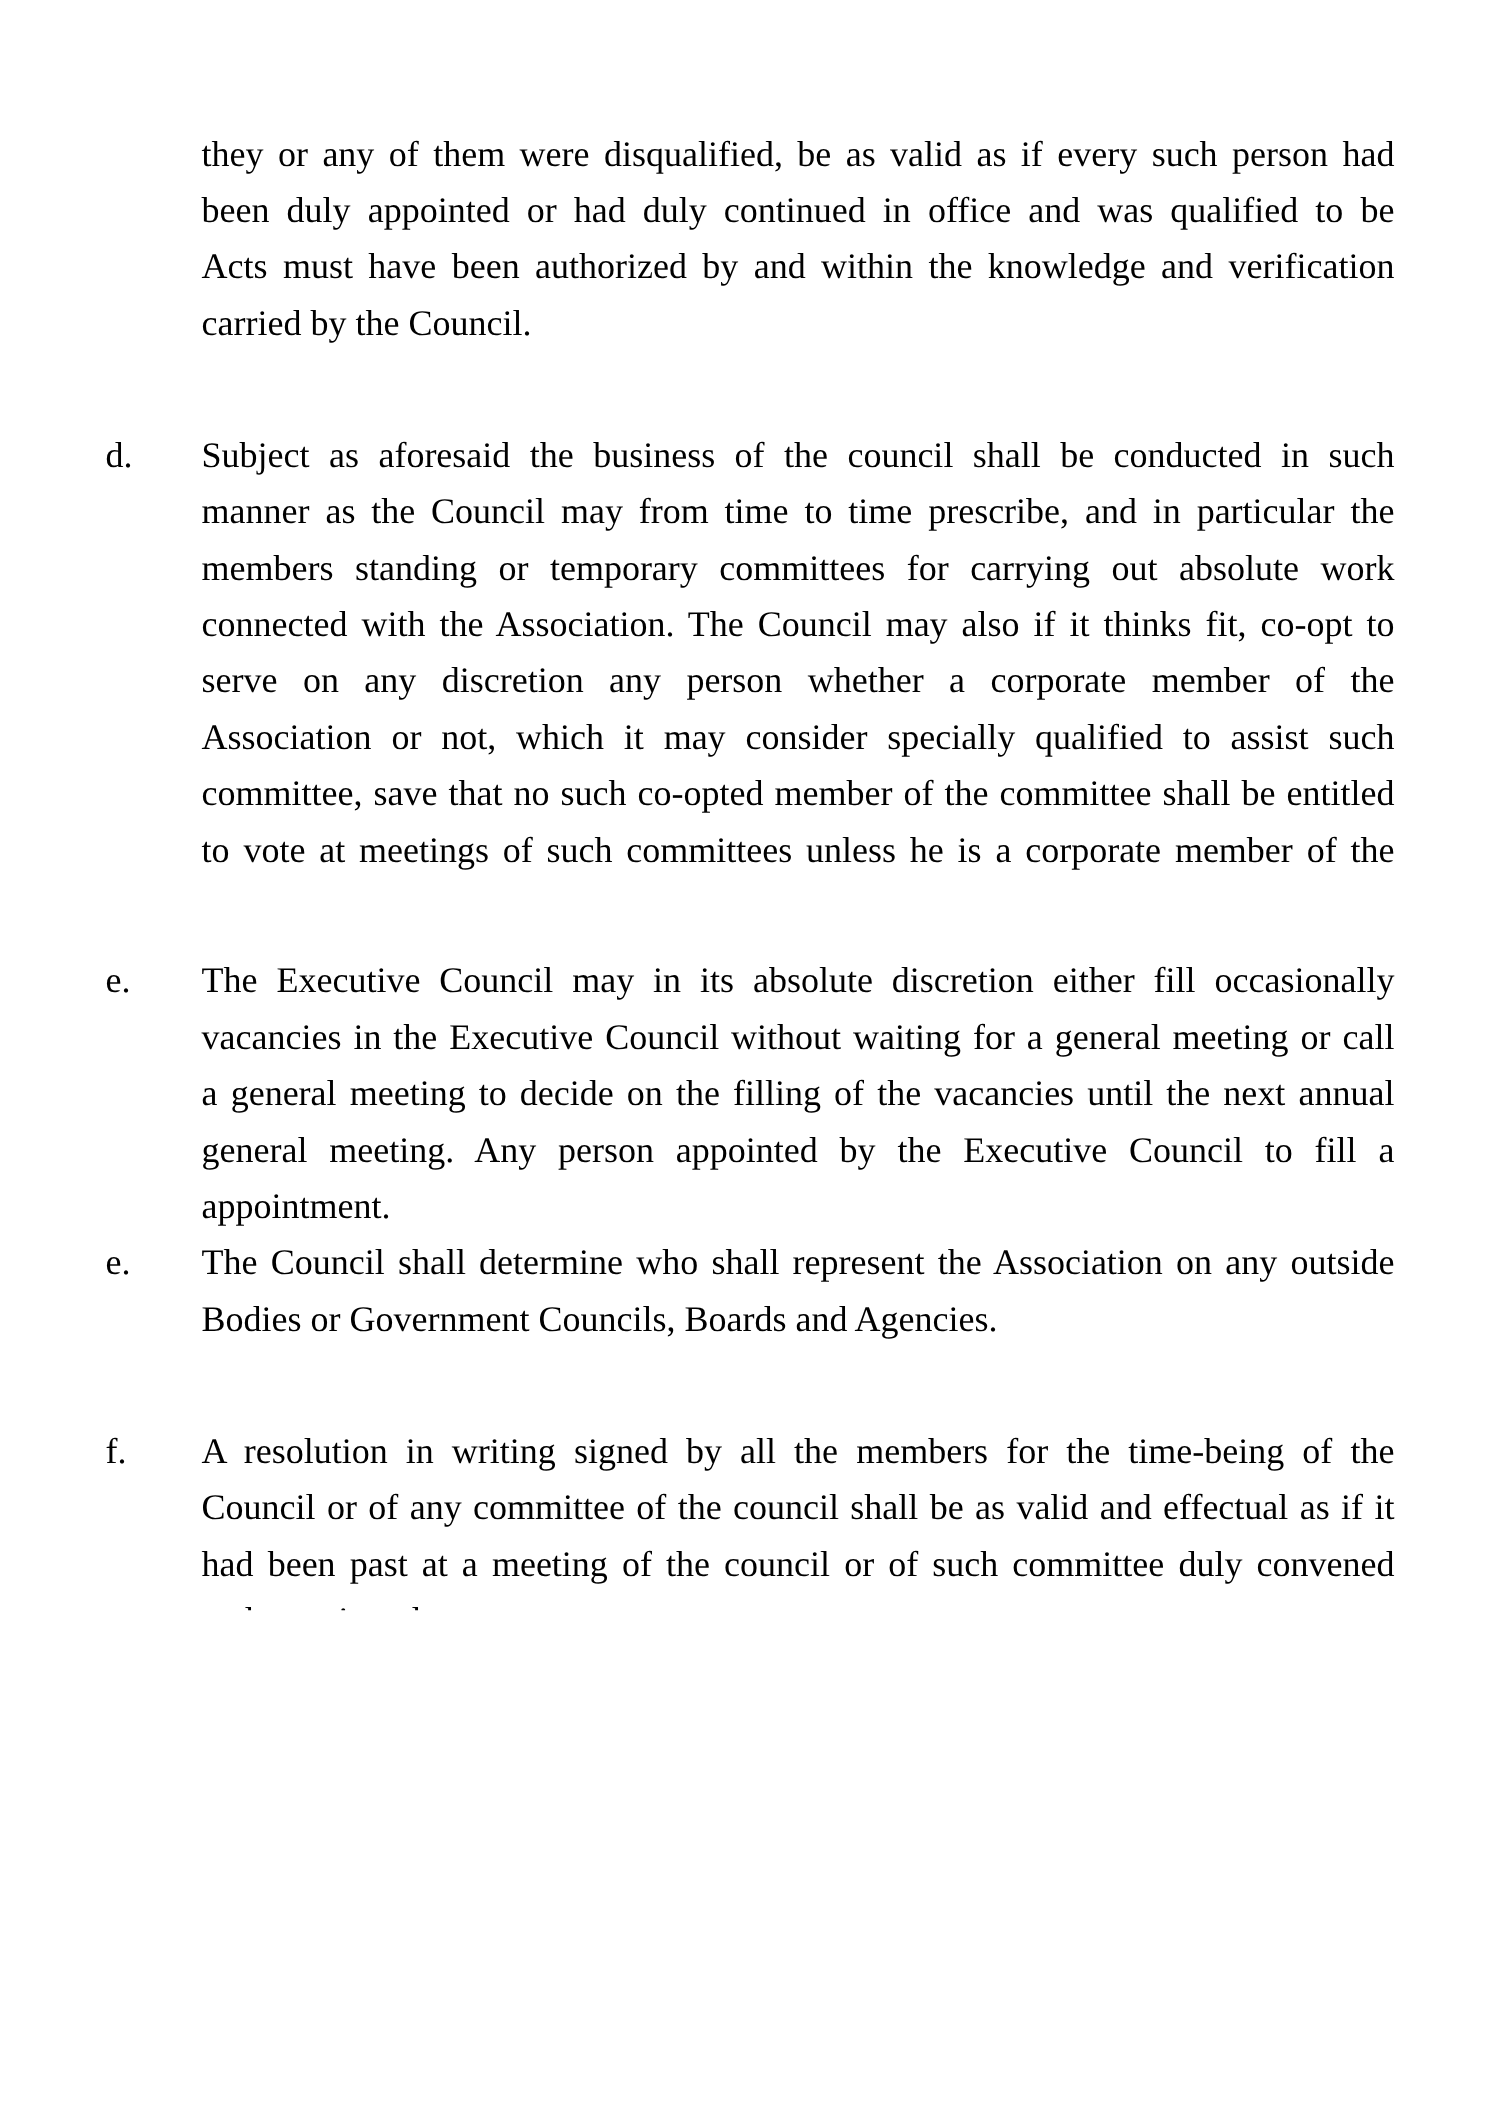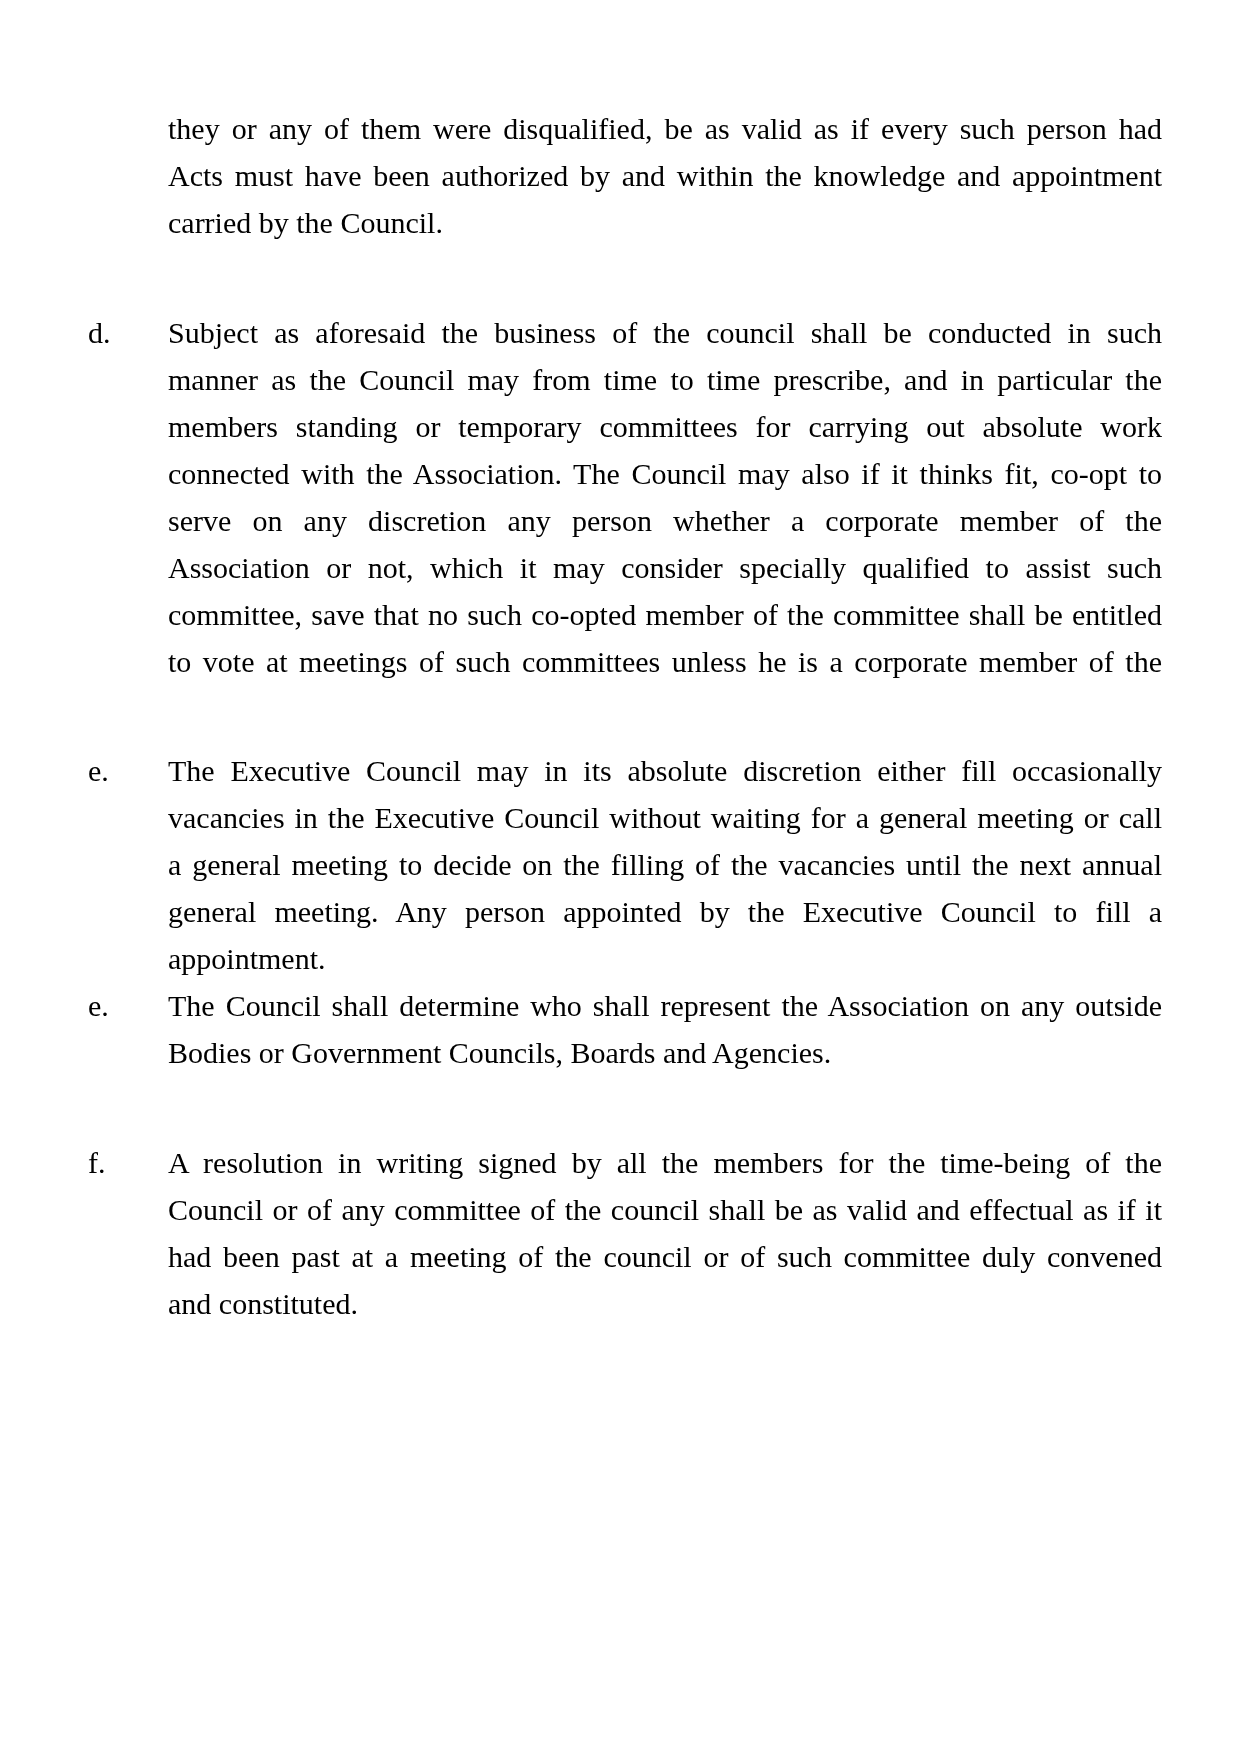--- a/index.html
+++ b/index.html
@@ -60,21 +60,22 @@
   }
 </style>
 </head>
 <body>
 
 <div class="page">
   <section class="content" id="doc-body">
       <div class="para">
         <div class="lines">
           <div class="line">they or any of them were disqualified, be as valid as if every such person had</div>
-          <div class="line">Acts must have been authorized by and within the knowledge and appointment</div>
+          <div class="line">been duly appointed or had duly continued in office and was qualified to be</div>
+          <div class="line">Acts must have been authorized by and within the knowledge and verification</div>
           <div class="line last">carried by the Council.</div>
         </div>
       </div>
       <div class="para">
         <span class="clause-label">d.</span>
         <div class="lines">
           <div class="line">Subject as aforesaid the business of the council shall be conducted in such</div>
           <div class="line">manner as the Council may from time to time prescribe, and in particular the</div>
           <div class="line">members standing or temporary committees for carrying out absolute work</div>
           <div class="line">connected with the Association. The Council may also if it thinks fit, co-opt to</div>

